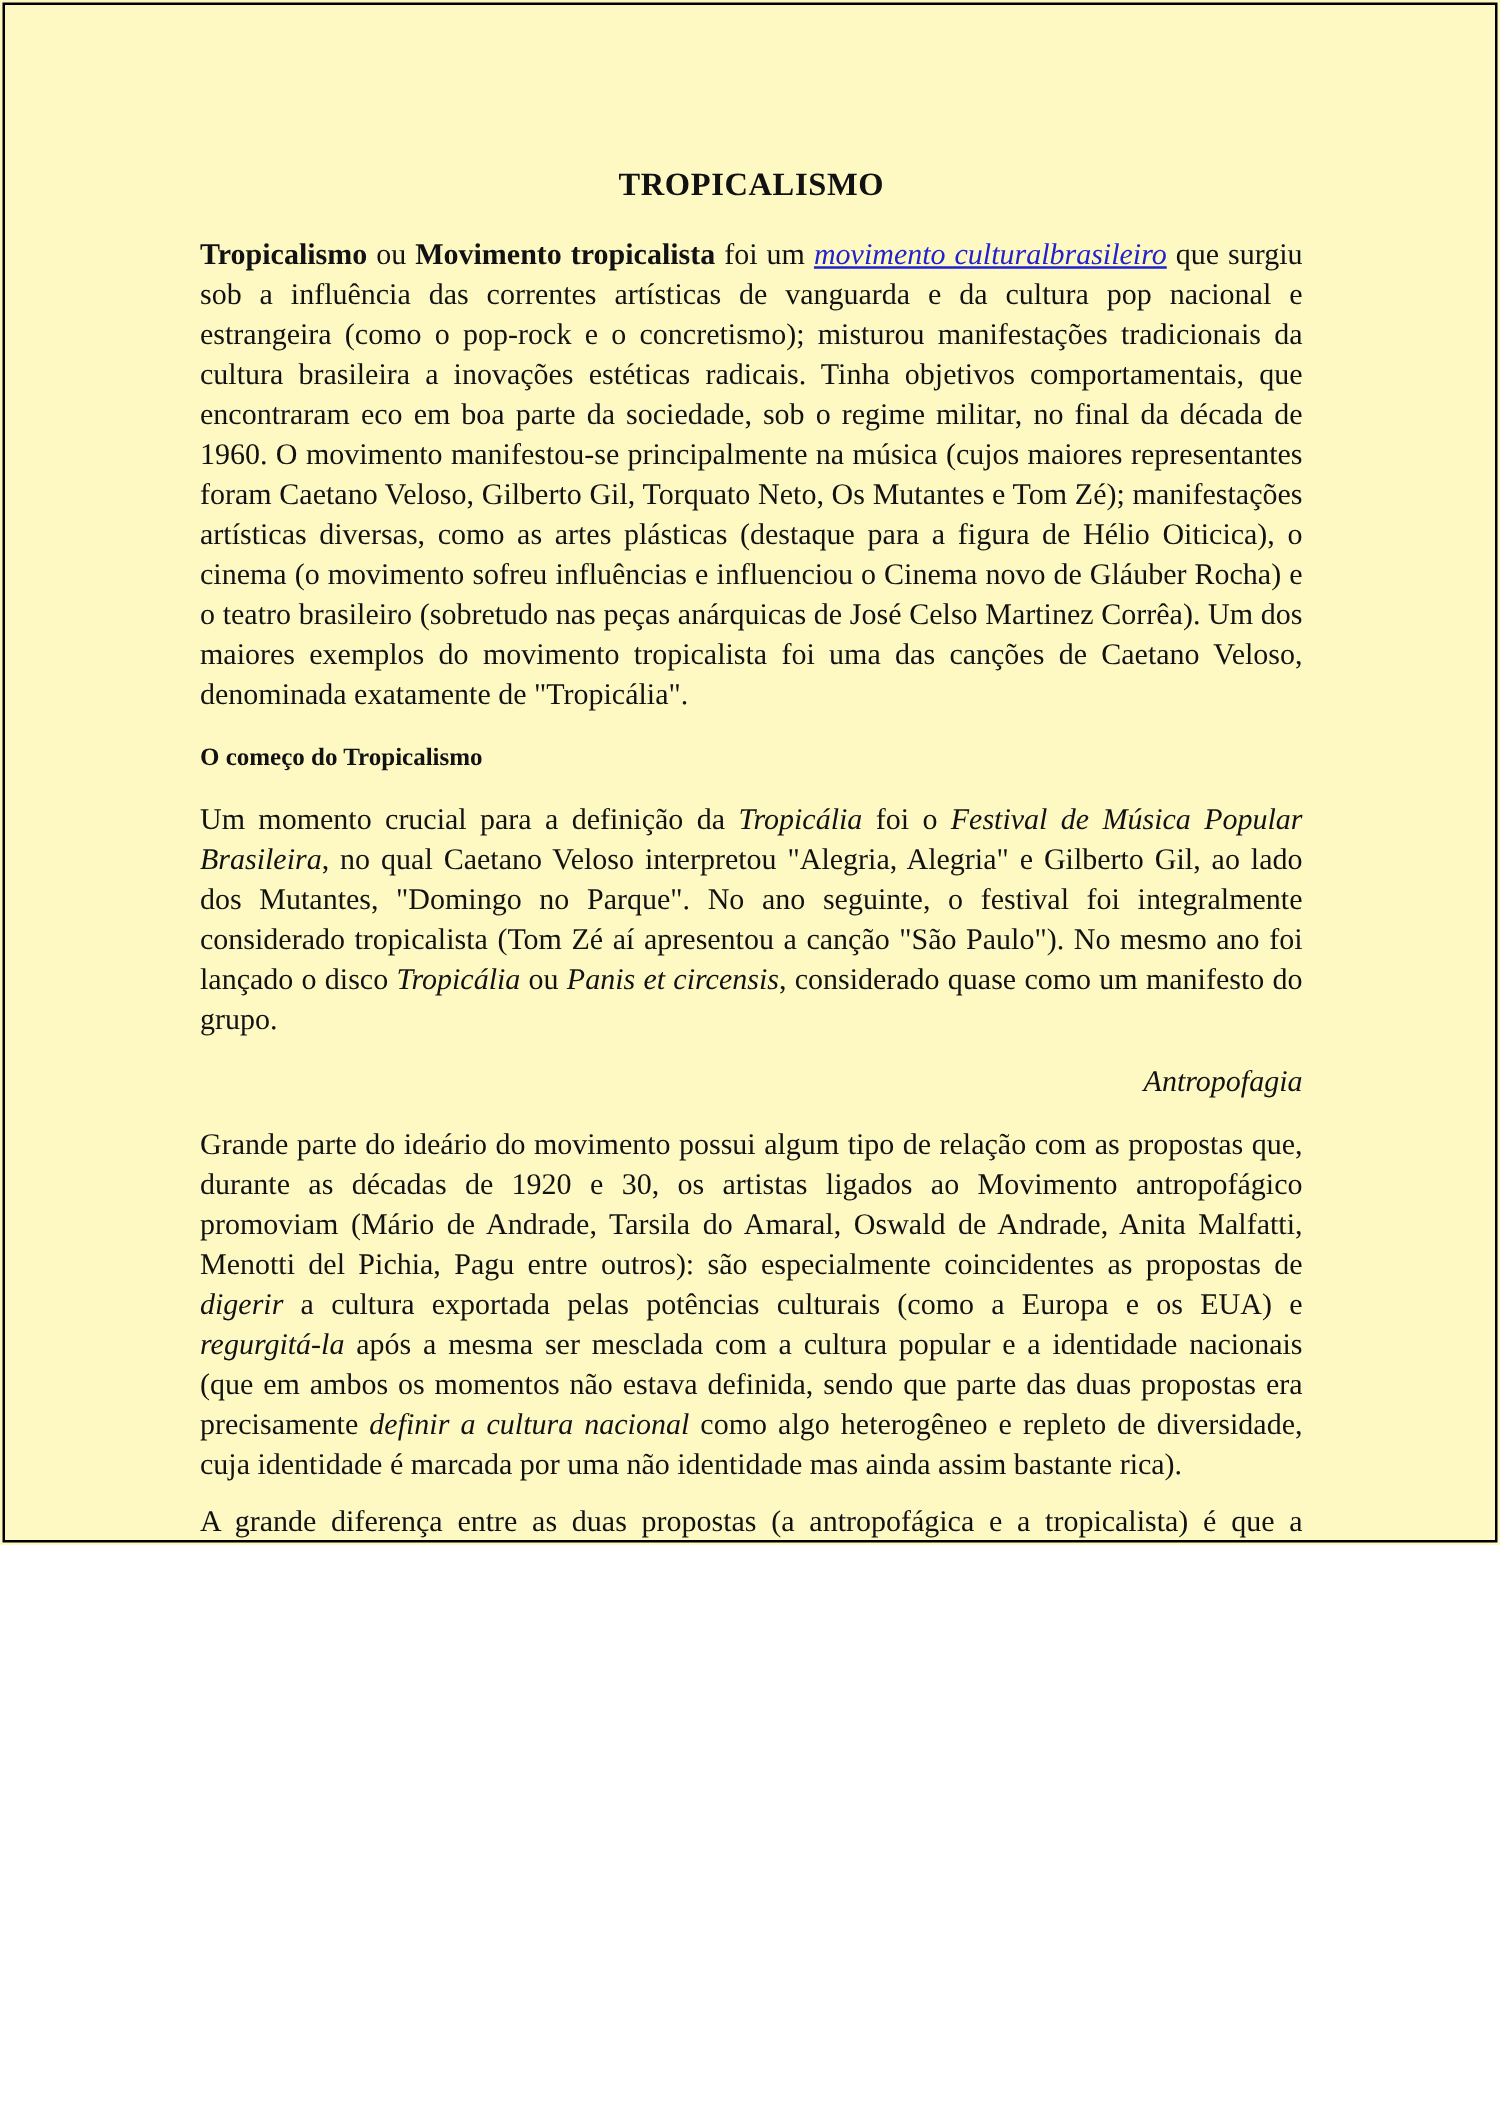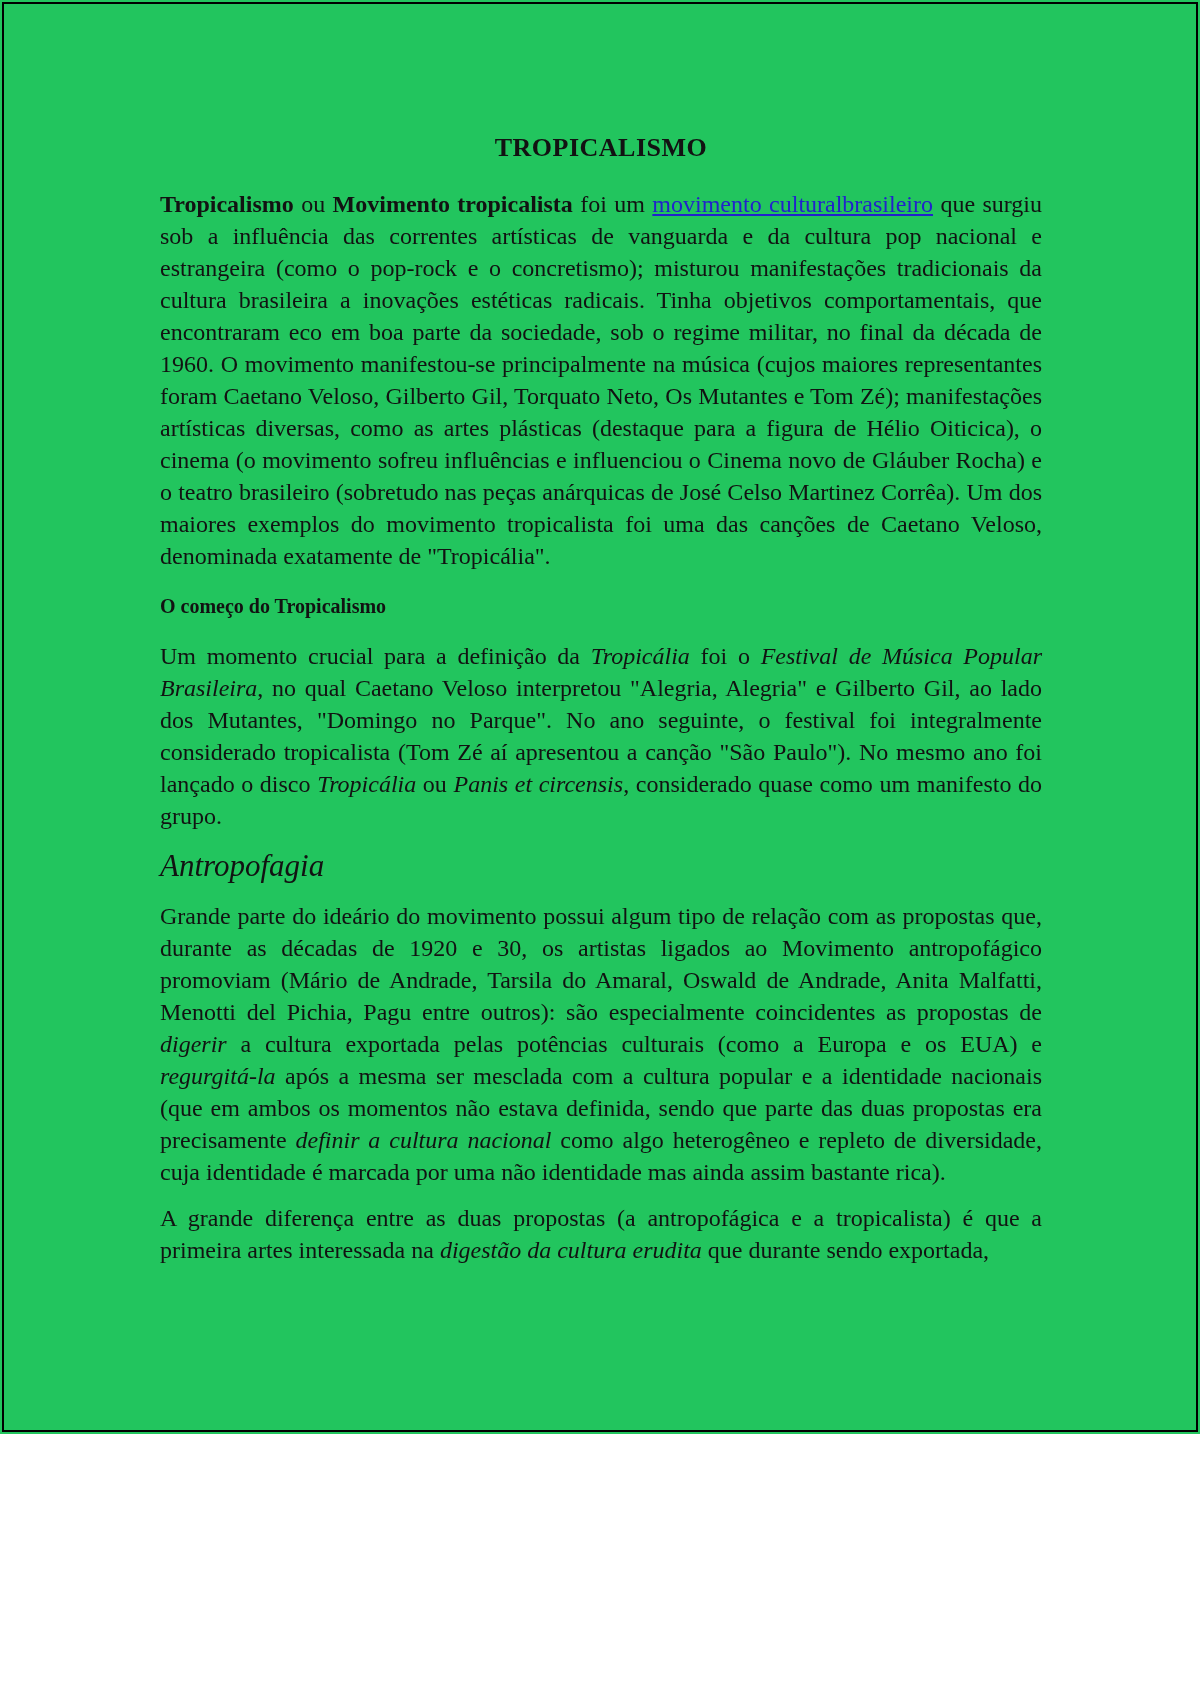--- a/index.html
+++ b/index.html
@@ -3,22 +3,22 @@
 <meta charset="utf-8">
 <style>
   html, body {
     margin: 0;
     padding: 0;
     background: #ffffff;
   }
   .page {
     position: relative;
     width: 1200px;
-    height: 1434px;
-    background: #22c55e;
+    height: 1236px;
+    background: #fef9c3;
     overflow: hidden;
     font-family: "Liberation Serif", serif;
     color: #121212;
   }
   .page-border {
     position: absolute;
     inset: 2px;
     border: 2px solid #000000;
     pointer-events: none;
   }
@@ -44,34 +44,35 @@
     text-justify: inter-word;
   }
   h2.heading {
     font-size: 20px;
     line-height: 32px;
     font-weight: bold;
     margin: 18px 0 18px 0;
     text-align: left;
   }
   h3.subheading {
-    font-size: 31px;
+    font-size: 24px;
     line-height: 32px;
     font-weight: normal;
     font-style: italic;
     margin: 18px 0 18px 0;
-    text-align: left;
+    text-align: right;
   }
   .run-normal { font-style: normal; font-weight: normal; margin-top: 12px; }
   .run-bold   { font-weight: bold; }
   .run-italic { font-style: italic; }
   a.run-link {
     color: #2222cc;
     text-decoration: underline;
     cursor: pointer;
+    font-style: italic;
   }
 </style>
 </head>
 <body>
 
 <div class="page">
   <div class="page-border"></div>
   <div class="content">
     <h1 class="doc-title">TROPICALISMO</h1>
     <div>

